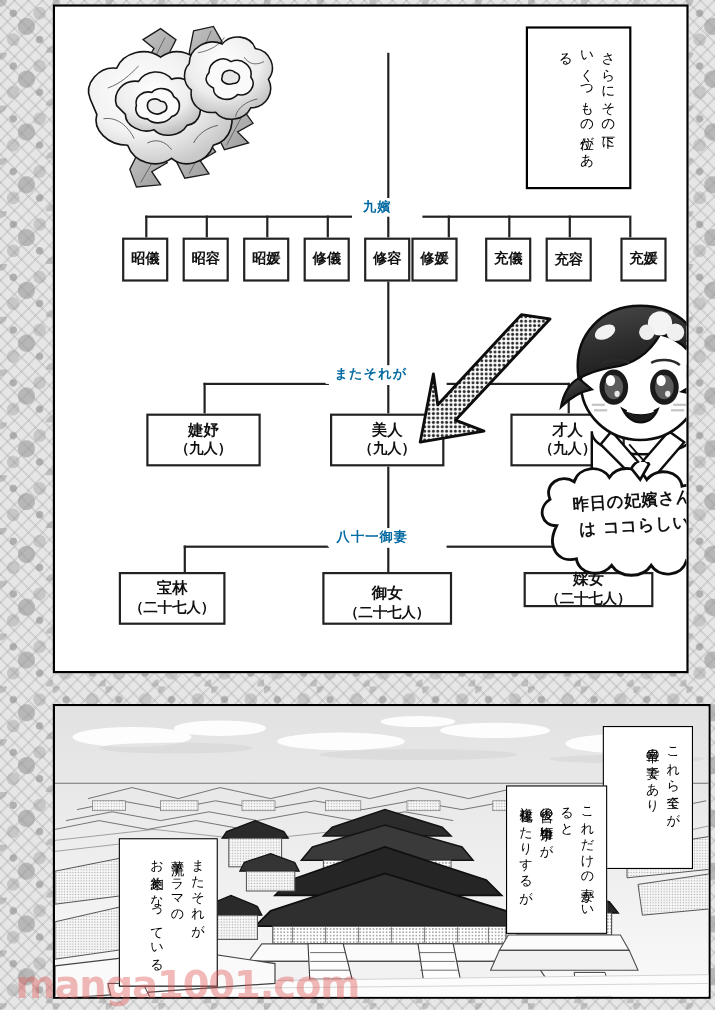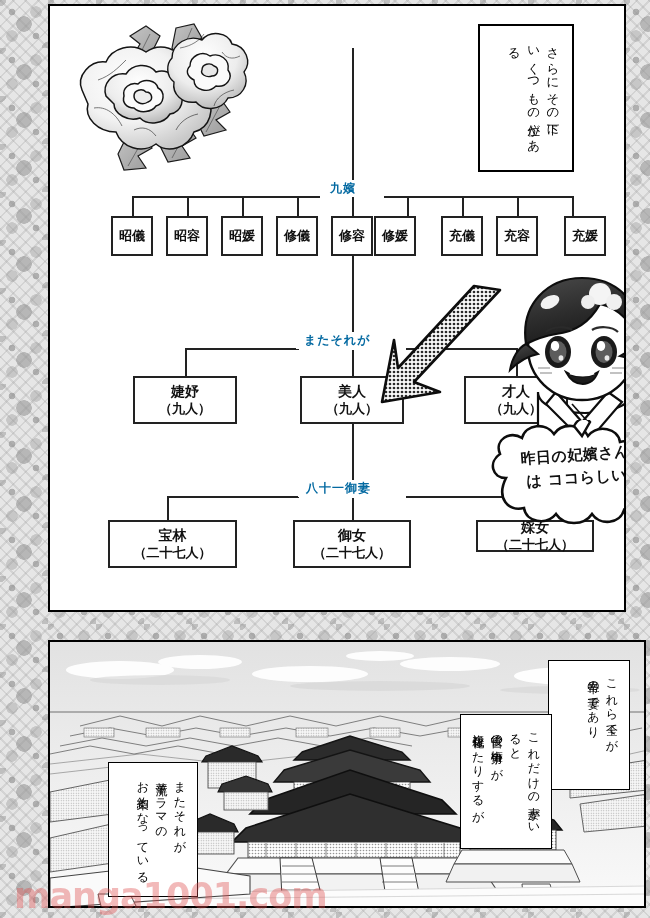--- a/index.html
+++ b/index.html
@@ -339,25 +339,25 @@
       <span class="ct">（九人）</span>
     </div>
 
     <div class="tier-label" style="left:248px; top:474px;">八十一御妻</div>
 
     <div class="line hline" style="left:117px; top:490px; width:132px;"></div>
     <div class="line hline" style="left:356px; top:490px; width:130px;"></div>
     <div class="line vline" style="left:117px; top:490px; height:24px;"></div>
     <div class="line vline" style="left:485px; top:490px; height:24px;"></div>
 
-    <div class="nodebox bigbox" style="left:117px; top:514px; width:129px; height:48px; transform:translateX(-59px);">
+    <div class="nodebox bigbox" style="left:117px; top:514px; width:97px; height:48px; transform:translateX(-59px);">
       <span class="nm">宝林</span>
       <span class="ct">（二十七人）</span>
     </div>
-    <div class="nodebox bigbox" style="left:302px; top:514px; width:118px; height:48px; transform:translateX(-59px);">
+    <div class="nodebox bigbox" style="left:302px; top:514px; width:118px; height:48px; transform:translateX(-59px);justify-content:flex-end;">
       <span class="nm">御女</span>
       <span class="ct">（二十七人）</span>
     </div>
     <div class="nodebox bigbox" style="left:485px; top:514px; width:118px; height:32px; transform:translateX(-59px);">
       <span class="nm">婇女</span>
       <span class="ct">（二十七人）</span>
     </div>
   </div>
 
   <div id="chibi">

